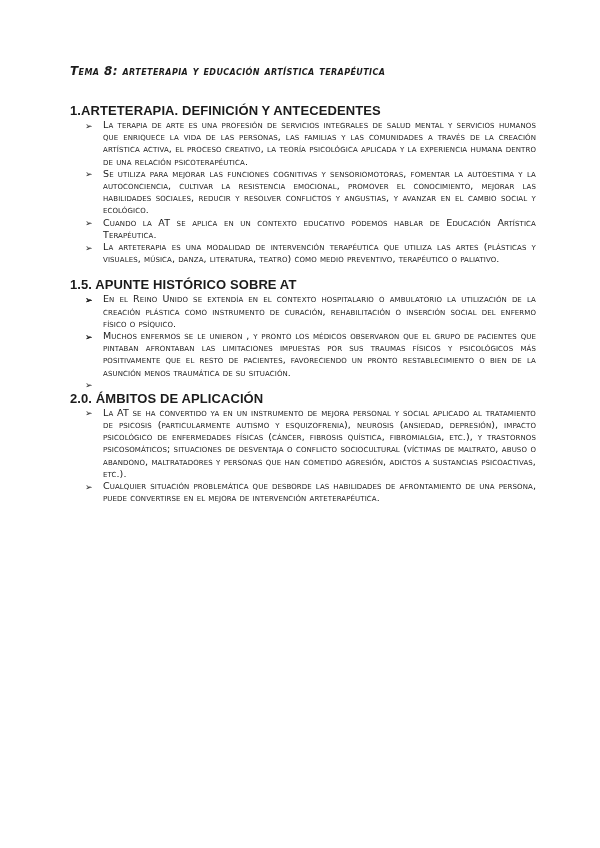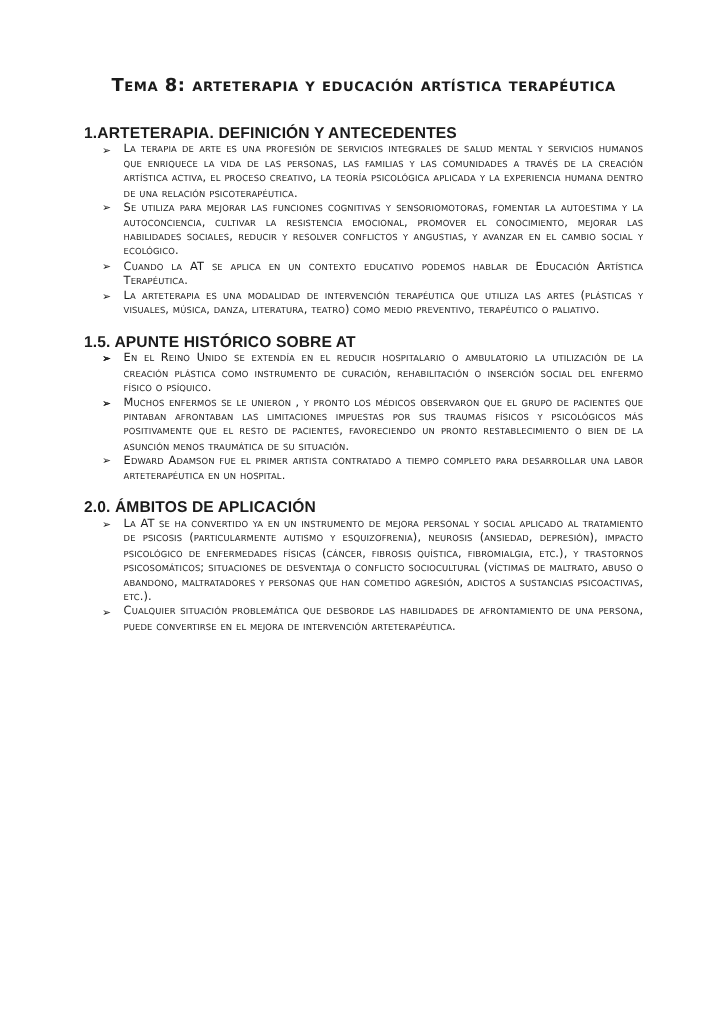--- a/index.html
+++ b/index.html
@@ -13,26 +13,26 @@
     width: 600px;
     height: 848px;
     background: #ffffff;
     color: #1b1b1b;
     padding: 62px 64px 0 70px;
     overflow: hidden;
   }
   .doc-title {
     margin: 0 0 24px 0;
     font-family: "DejaVu Sans", sans-serif;
-    font-size: 15px;
+    font-size: 12px;
     font-weight: bold;
     font-variant: small-caps;
     letter-spacing: 0.4px;
-    text-align: center;
     line-height: 18px;
+    font-style: italic;
   }
   .section { margin: 0; }
   .section + .section { margin-top: 0; }
   .section-heading {
     margin: 13px 0 2px 0;
     font-family: "Liberation Sans", sans-serif;
     font-size: 13px;
     font-weight: bold;
     letter-spacing: 0.1px;
     line-height: 13px;
@@ -95,32 +95,31 @@
     <h2 class="section-heading">1.5. APUNTE HISTÓRICO SOBRE AT</h2>
     <ul class="bullets">
       <li class="bullet">
         <span class="arrow">➢</span>
       </li>
       <li class="bullet">
         <span class="arrow">➢</span>
       </li>
       <li class="bullet">
         <span class="arrow">➢</span>
-        <span>En el Reino Unido se extendía en el reducir hospitalario o ambulatorio la utilización de la creación plástica como instrumento de curación, rehabilitación o inserción social del enfermo físico o psíquico.</span>
+        <span>En el Reino Unido se extendía en el contexto hospitalario o ambulatorio la utilización de la creación plástica como instrumento de curación, rehabilitación o inserción social del enfermo físico o psíquico.</span>
       </li>
       <li class="bullet">
         <span class="arrow">➢</span>
       </li>
       <li class="bullet">
         <span class="arrow">➢</span>
         <span>Muchos enfermos se le unieron , y pronto los médicos observaron que el grupo de pacientes que pintaban afrontaban las limitaciones impuestas por sus traumas físicos y psicológicos más positivamente que el resto de pacientes, favoreciendo un pronto restablecimiento o bien de la asunción menos traumática de su situación.</span>
       </li>
       <li class="bullet">
         <span class="arrow">➢</span>
-        <span>Edward Adamson fue el primer artista contratado a tiempo completo para desarrollar una labor arteterapéutica en un hospital.</span>
       </li>
     </ul>
   </section>
 
   <section class="section">
     <h2 class="section-heading">2.0. ÁMBITOS DE APLICACIÓN</h2>
     <ul class="bullets">
       <li class="bullet">
         <span class="arrow">➢</span>
         <span>La AT se ha convertido ya en un instrumento de mejora personal y social aplicado al tratamiento de psicosis (particularmente autismo y esquizofrenia), neurosis (ansiedad, depresión), impacto psicológico de enfermedades físicas (cáncer, fibrosis quística, fibromialgia, etc.), y trastornos psicosomáticos; situaciones de desventaja o conflicto sociocultural (víctimas de maltrato, abuso o abandono, maltratadores y personas que han cometido agresión, adictos a sustancias psicoactivas, etc.).</span>

